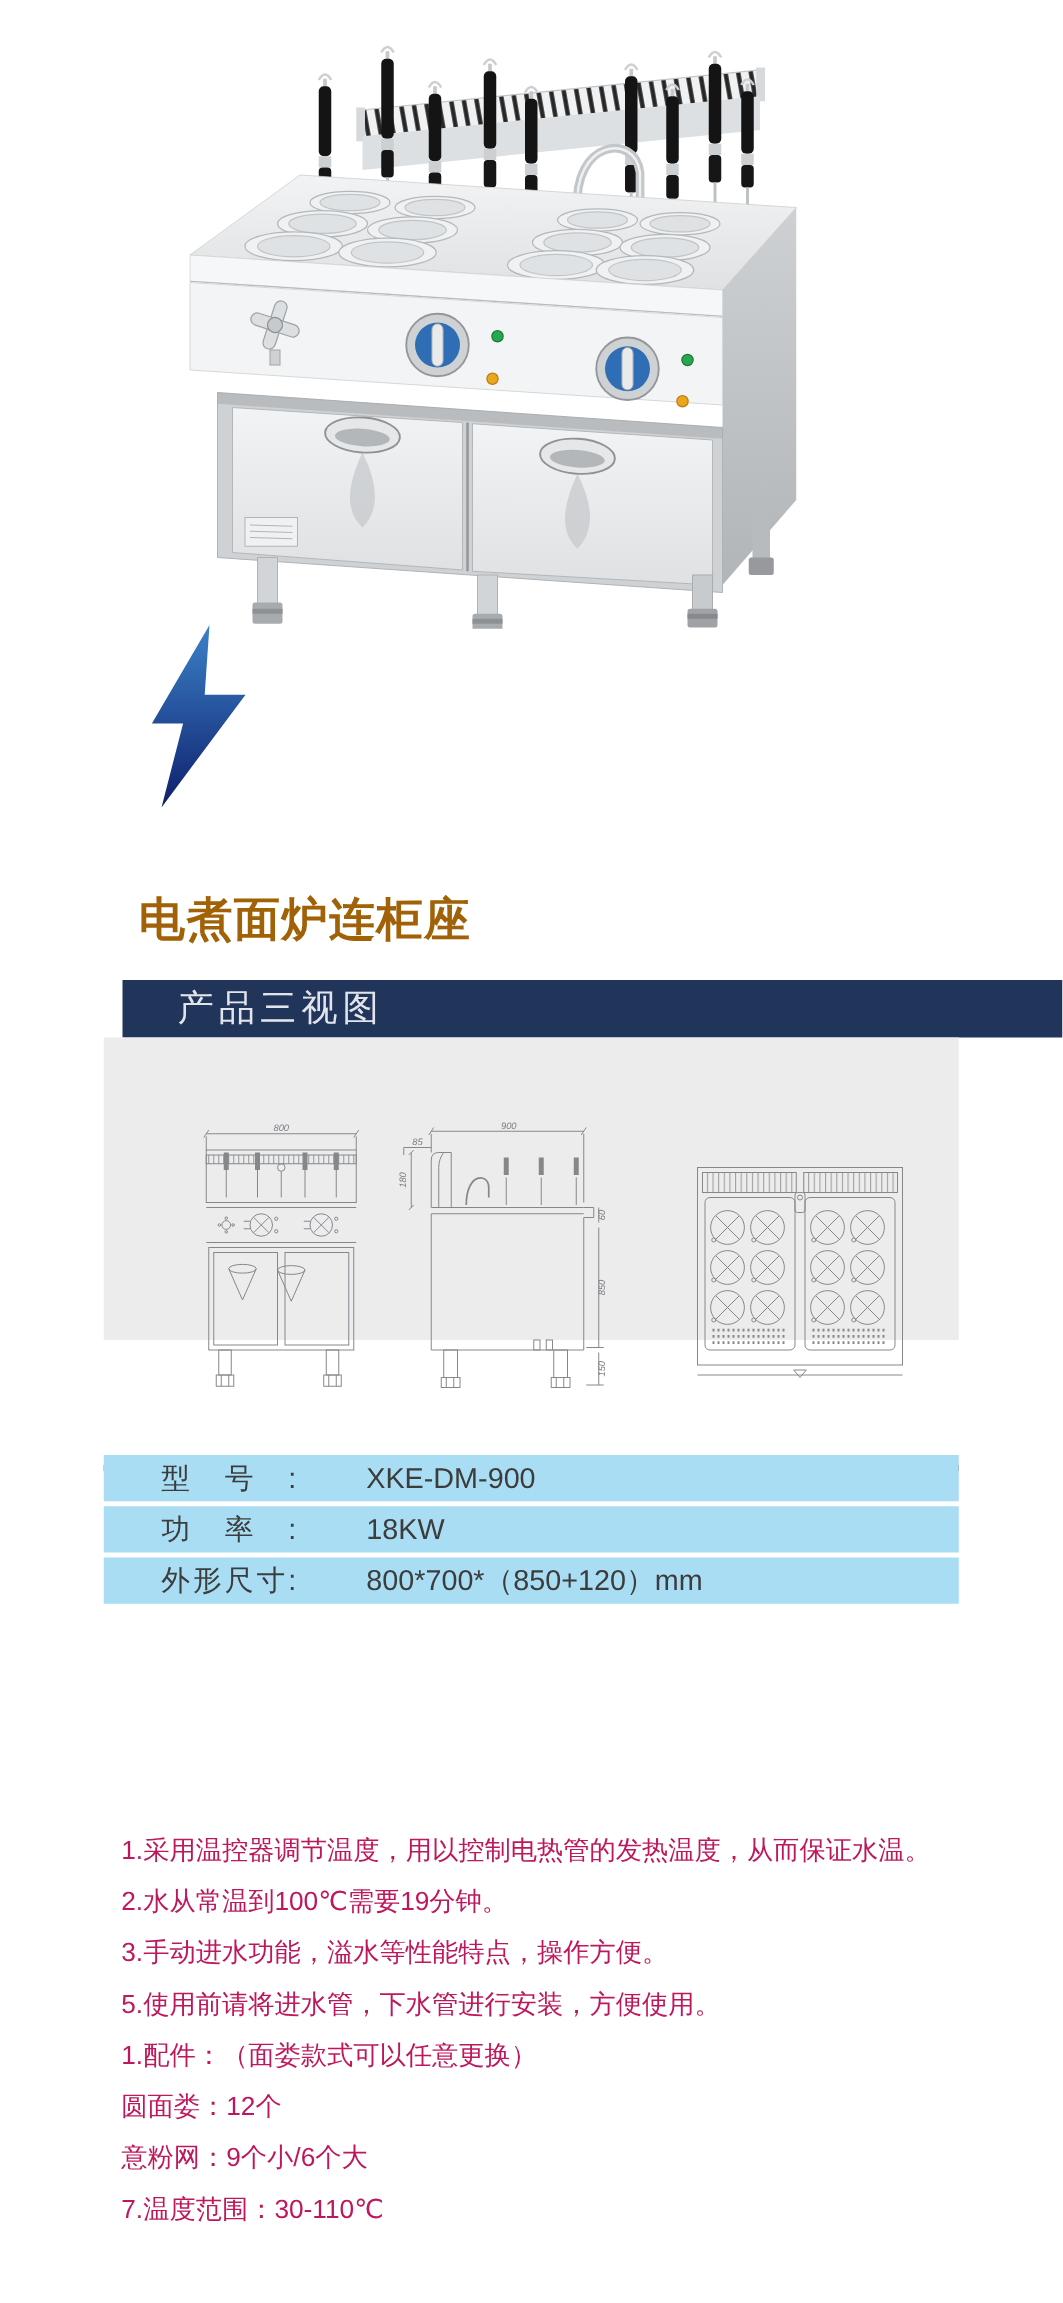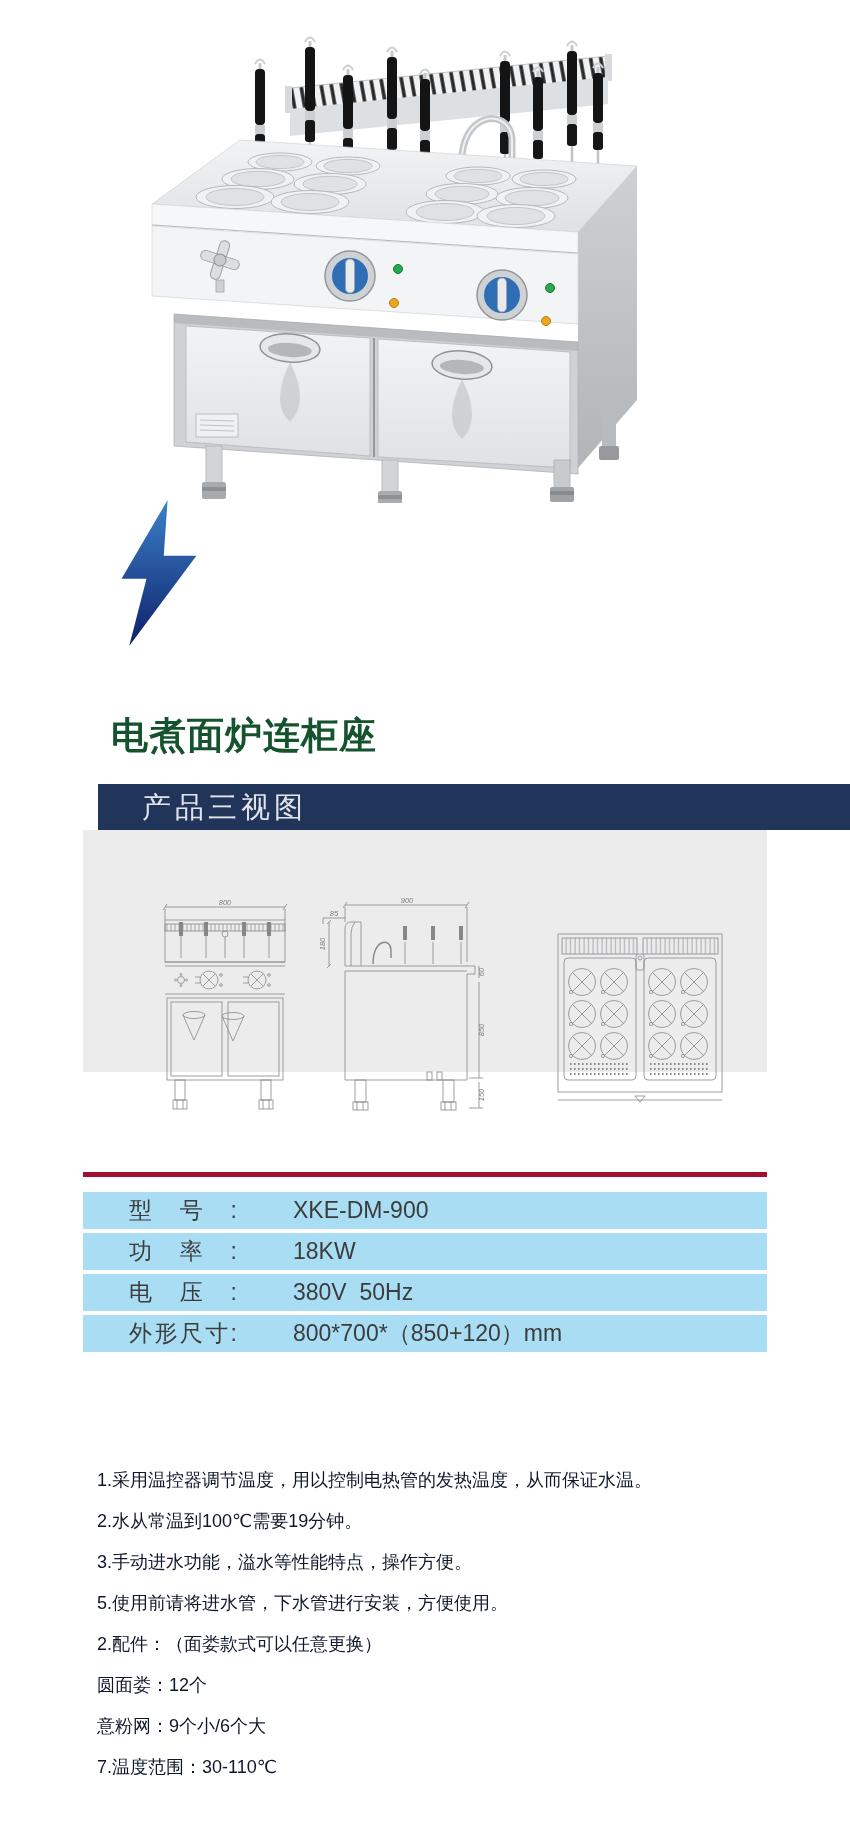--- a/index.html
+++ b/index.html
@@ -7,46 +7,46 @@
         font-family:"Liberation Sans","DejaVu Sans",sans-serif;color:#444;}
   .abs{position:absolute;}
 
   
   .photo{left:140px;top:8px;width:500px;height:495px;}
 
   
   .bolt{left:110px;top:497px;width:96px;height:152px;}
 
   
-  .title{left:111px;top:711px;font-size:37px;font-weight:bold;color:#14532d;letter-spacing:1px;white-space:nowrap;}
+  .title{left:111px;top:711px;font-size:37px;font-weight:bold;color:#a16207;letter-spacing:1px;white-space:nowrap;}
 
   
   .section-bar{left:98px;top:784px;width:788px;height:46px;background:#21345a;}
   .section-bar span{display:block;line-height:46px;padding-left:44px;font-size:29px;color:#e2e4ec;letter-spacing:4px;}
 
   
   .drawings-box{left:83px;top:830px;width:684px;height:242px;background:#ececed;}
   .drawings-box svg{position:absolute;}
   .dwg{stroke:#85888b;stroke-width:0.8;fill:none;}
   .dwg-fill{fill:#85888b;stroke:none;}
   .dim{font-size:7.5px;font-style:italic;fill:#7a7d80;stroke:none;font-family:"Liberation Sans",sans-serif;}
 
   
   .red-line{left:83px;top:1172px;width:684px;height:5px;background:#a30f31;}
 
   
-  .spec-table{left:83px;top:1192px;width:684px;}
+  .spec-table{left:83px;top:1164px;width:684px;}
   .spec-row{height:37px;margin-bottom:4px;background:#a8ddf3;display:flex;align-items:center;
             font-size:23px;color:#3c3c3c;}
   .spec-label{display:inline-block;margin-left:46px;width:108px;text-align:justify;text-align-last:justify;}
   .spec-value{margin-left:56px;white-space:pre-wrap;}
 
   
   .features{left:97px;top:1460px;width:680px;}
-  .features p{margin:0;font-size:18px;line-height:41px;color:#0f172a;white-space:nowrap;}
+  .features p{margin:0;font-size:21px;line-height:41px;color:#be185d;white-space:nowrap;}
 </style>
 </head>
 <body>
 
 <div class="page">
 
   <svg class="abs photo" viewBox="0 0 500 495" aria-hidden="true">
     <defs>
       <linearGradient id="steel" x1="0" y1="0" x2="0" y2="1">
         <stop offset="0" stop-color="#f2f3f4"></stop>
@@ -477,33 +477,29 @@
   <div class="abs spec-table">
     <div class="spec-row">
       <span class="spec-label">型号:</span>
       <span class="spec-value">XKE-DM-900</span>
     </div>
     <div class="spec-row">
       <span class="spec-label">功率:</span>
       <span class="spec-value">18KW</span>
     </div>
     <div class="spec-row">
-      <span class="spec-label">电压:</span>
-      <span class="spec-value">380V  50Hz</span>
-    </div>
-    <div class="spec-row">
       <span class="spec-label">外形尺寸:</span>
       <span class="spec-value">800*700*（850+120）mm</span>
     </div>
   </div>
 
   <div class="abs features">
     <p>1.采用温控器调节温度，用以控制电热管的发热温度，从而保证水温。</p>
     <p>2.水从常温到100℃需要19分钟。</p>
     <p>3.手动进水功能，溢水等性能特点，操作方便。</p>
     <p>5.使用前请将进水管，下水管进行安装，方便使用。</p>
-    <p>2.配件：（面娄款式可以任意更换）</p>
+    <p>1.配件：（面娄款式可以任意更换）</p>
     <p>圆面娄：12个</p>
     <p>意粉网：9个小/6个大</p>
     <p>7.温度范围：30-110℃</p>
   </div>
 
 </div>
 
 </body></html>

